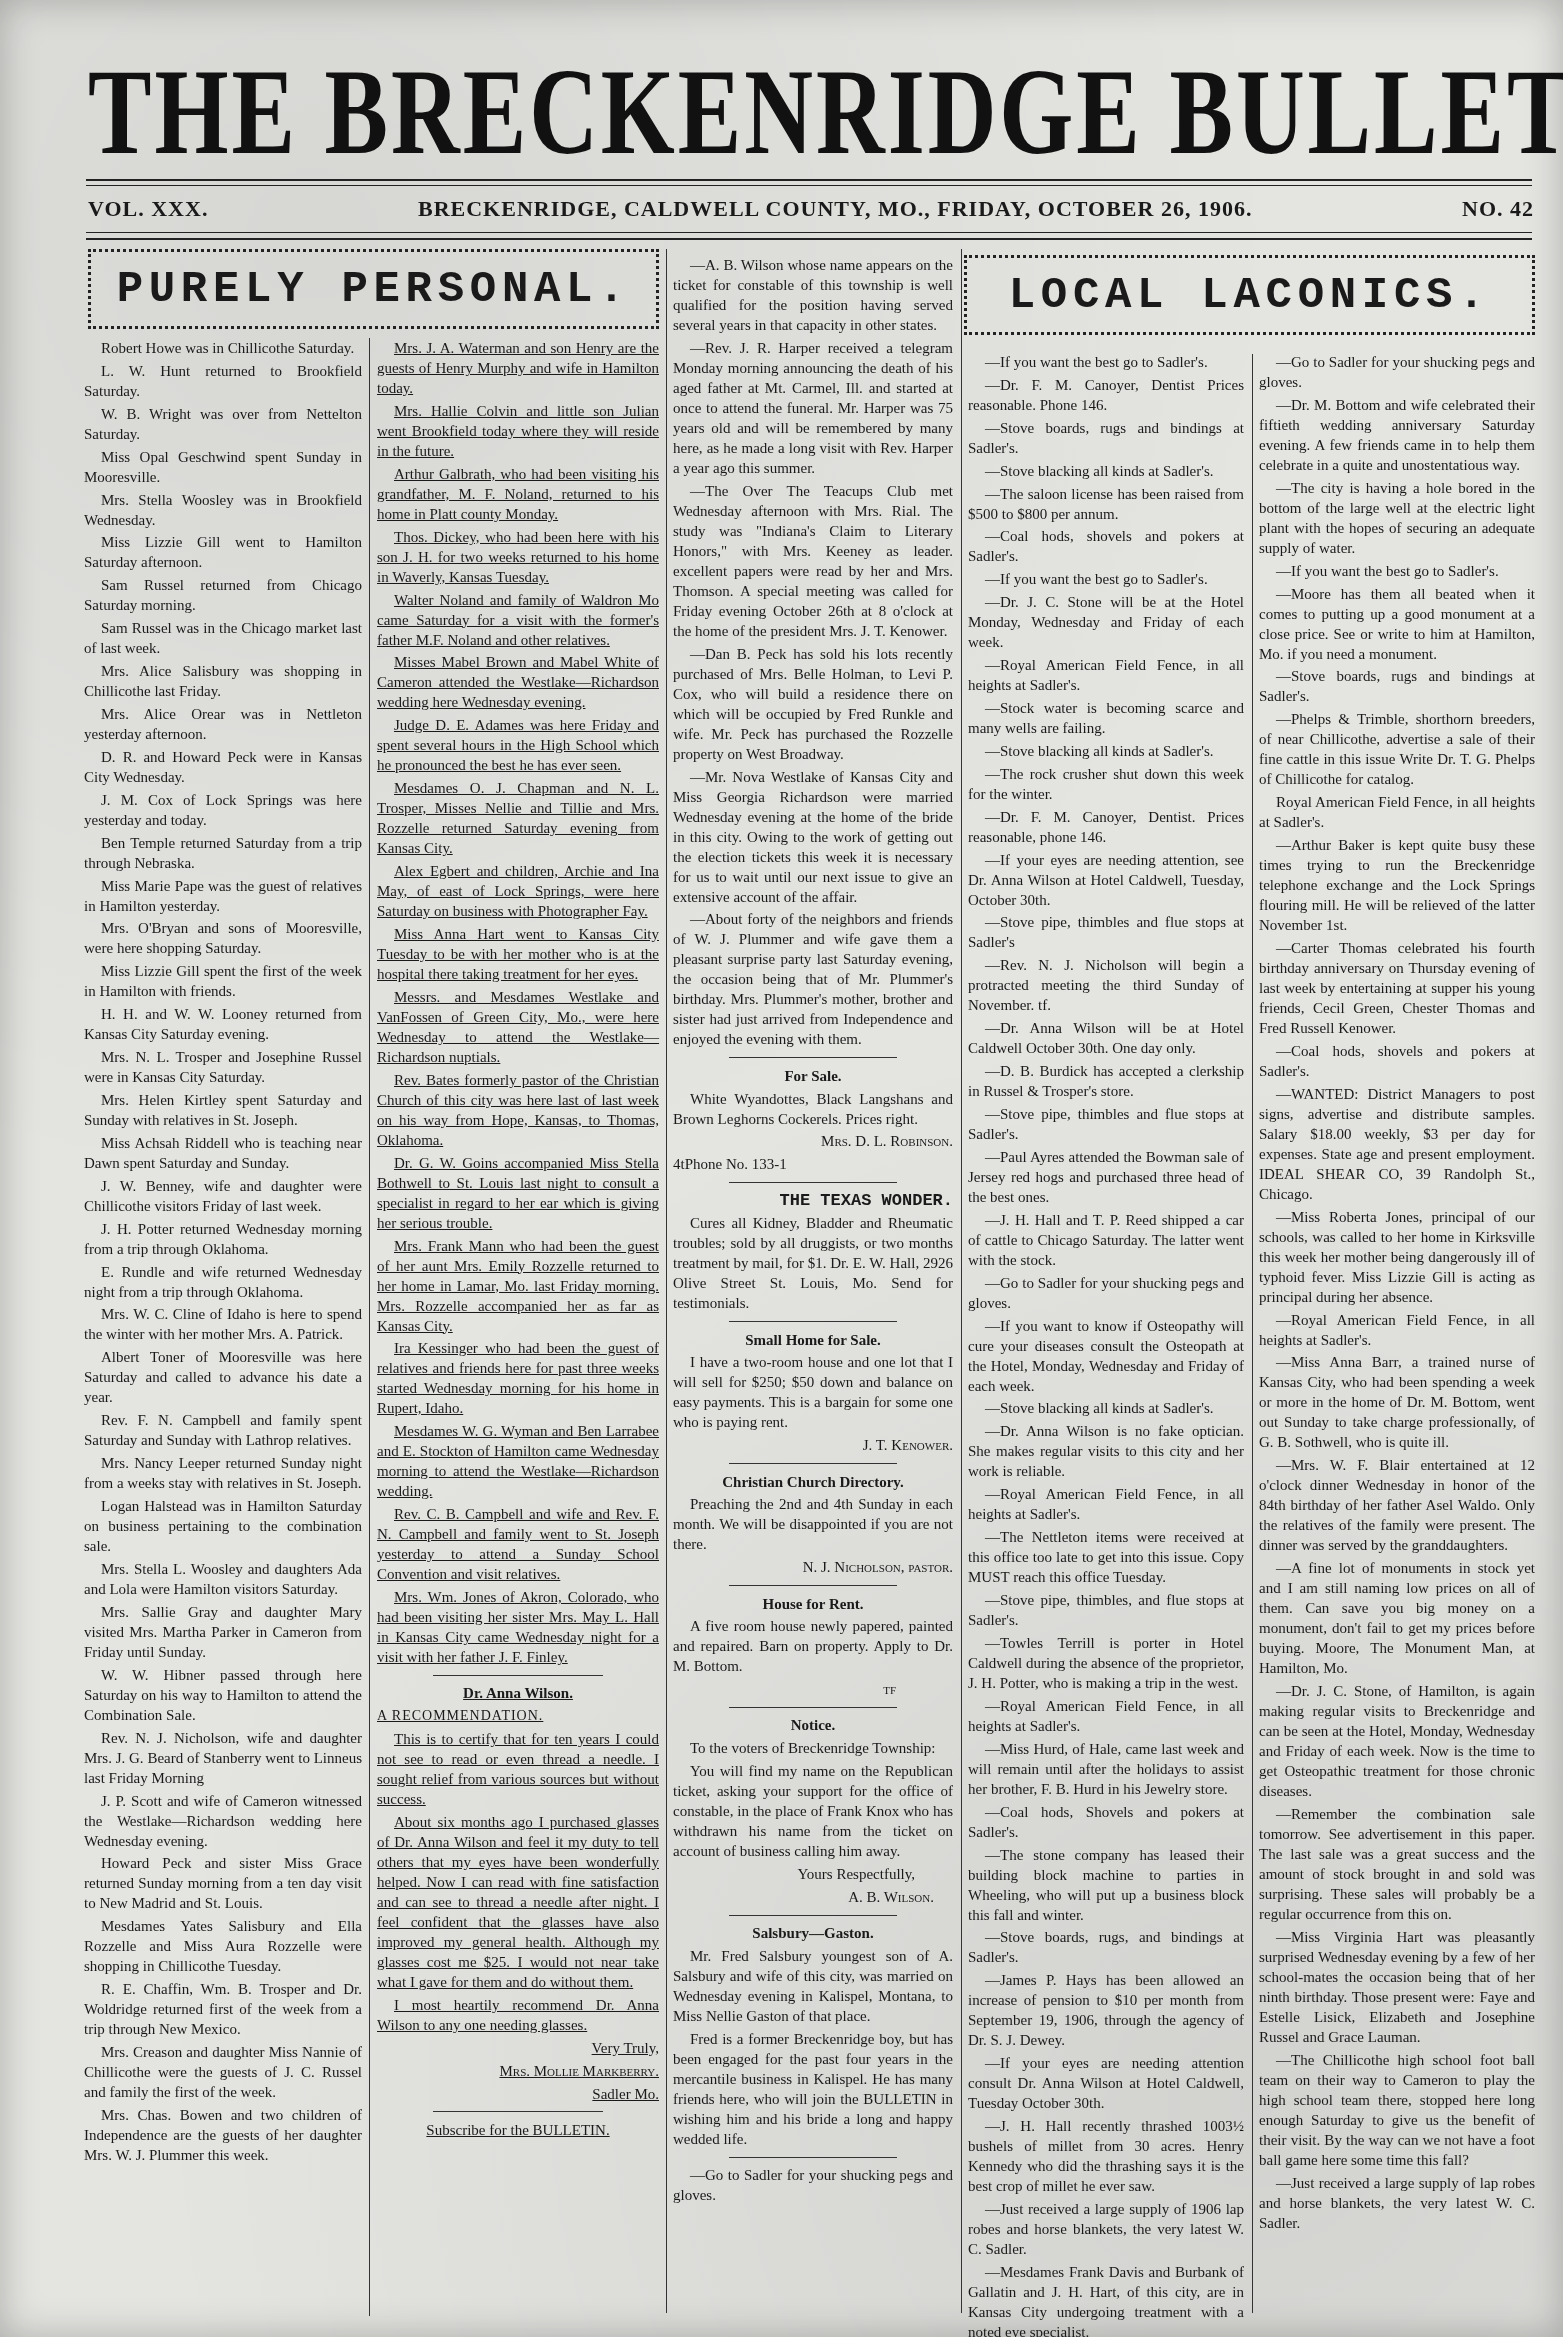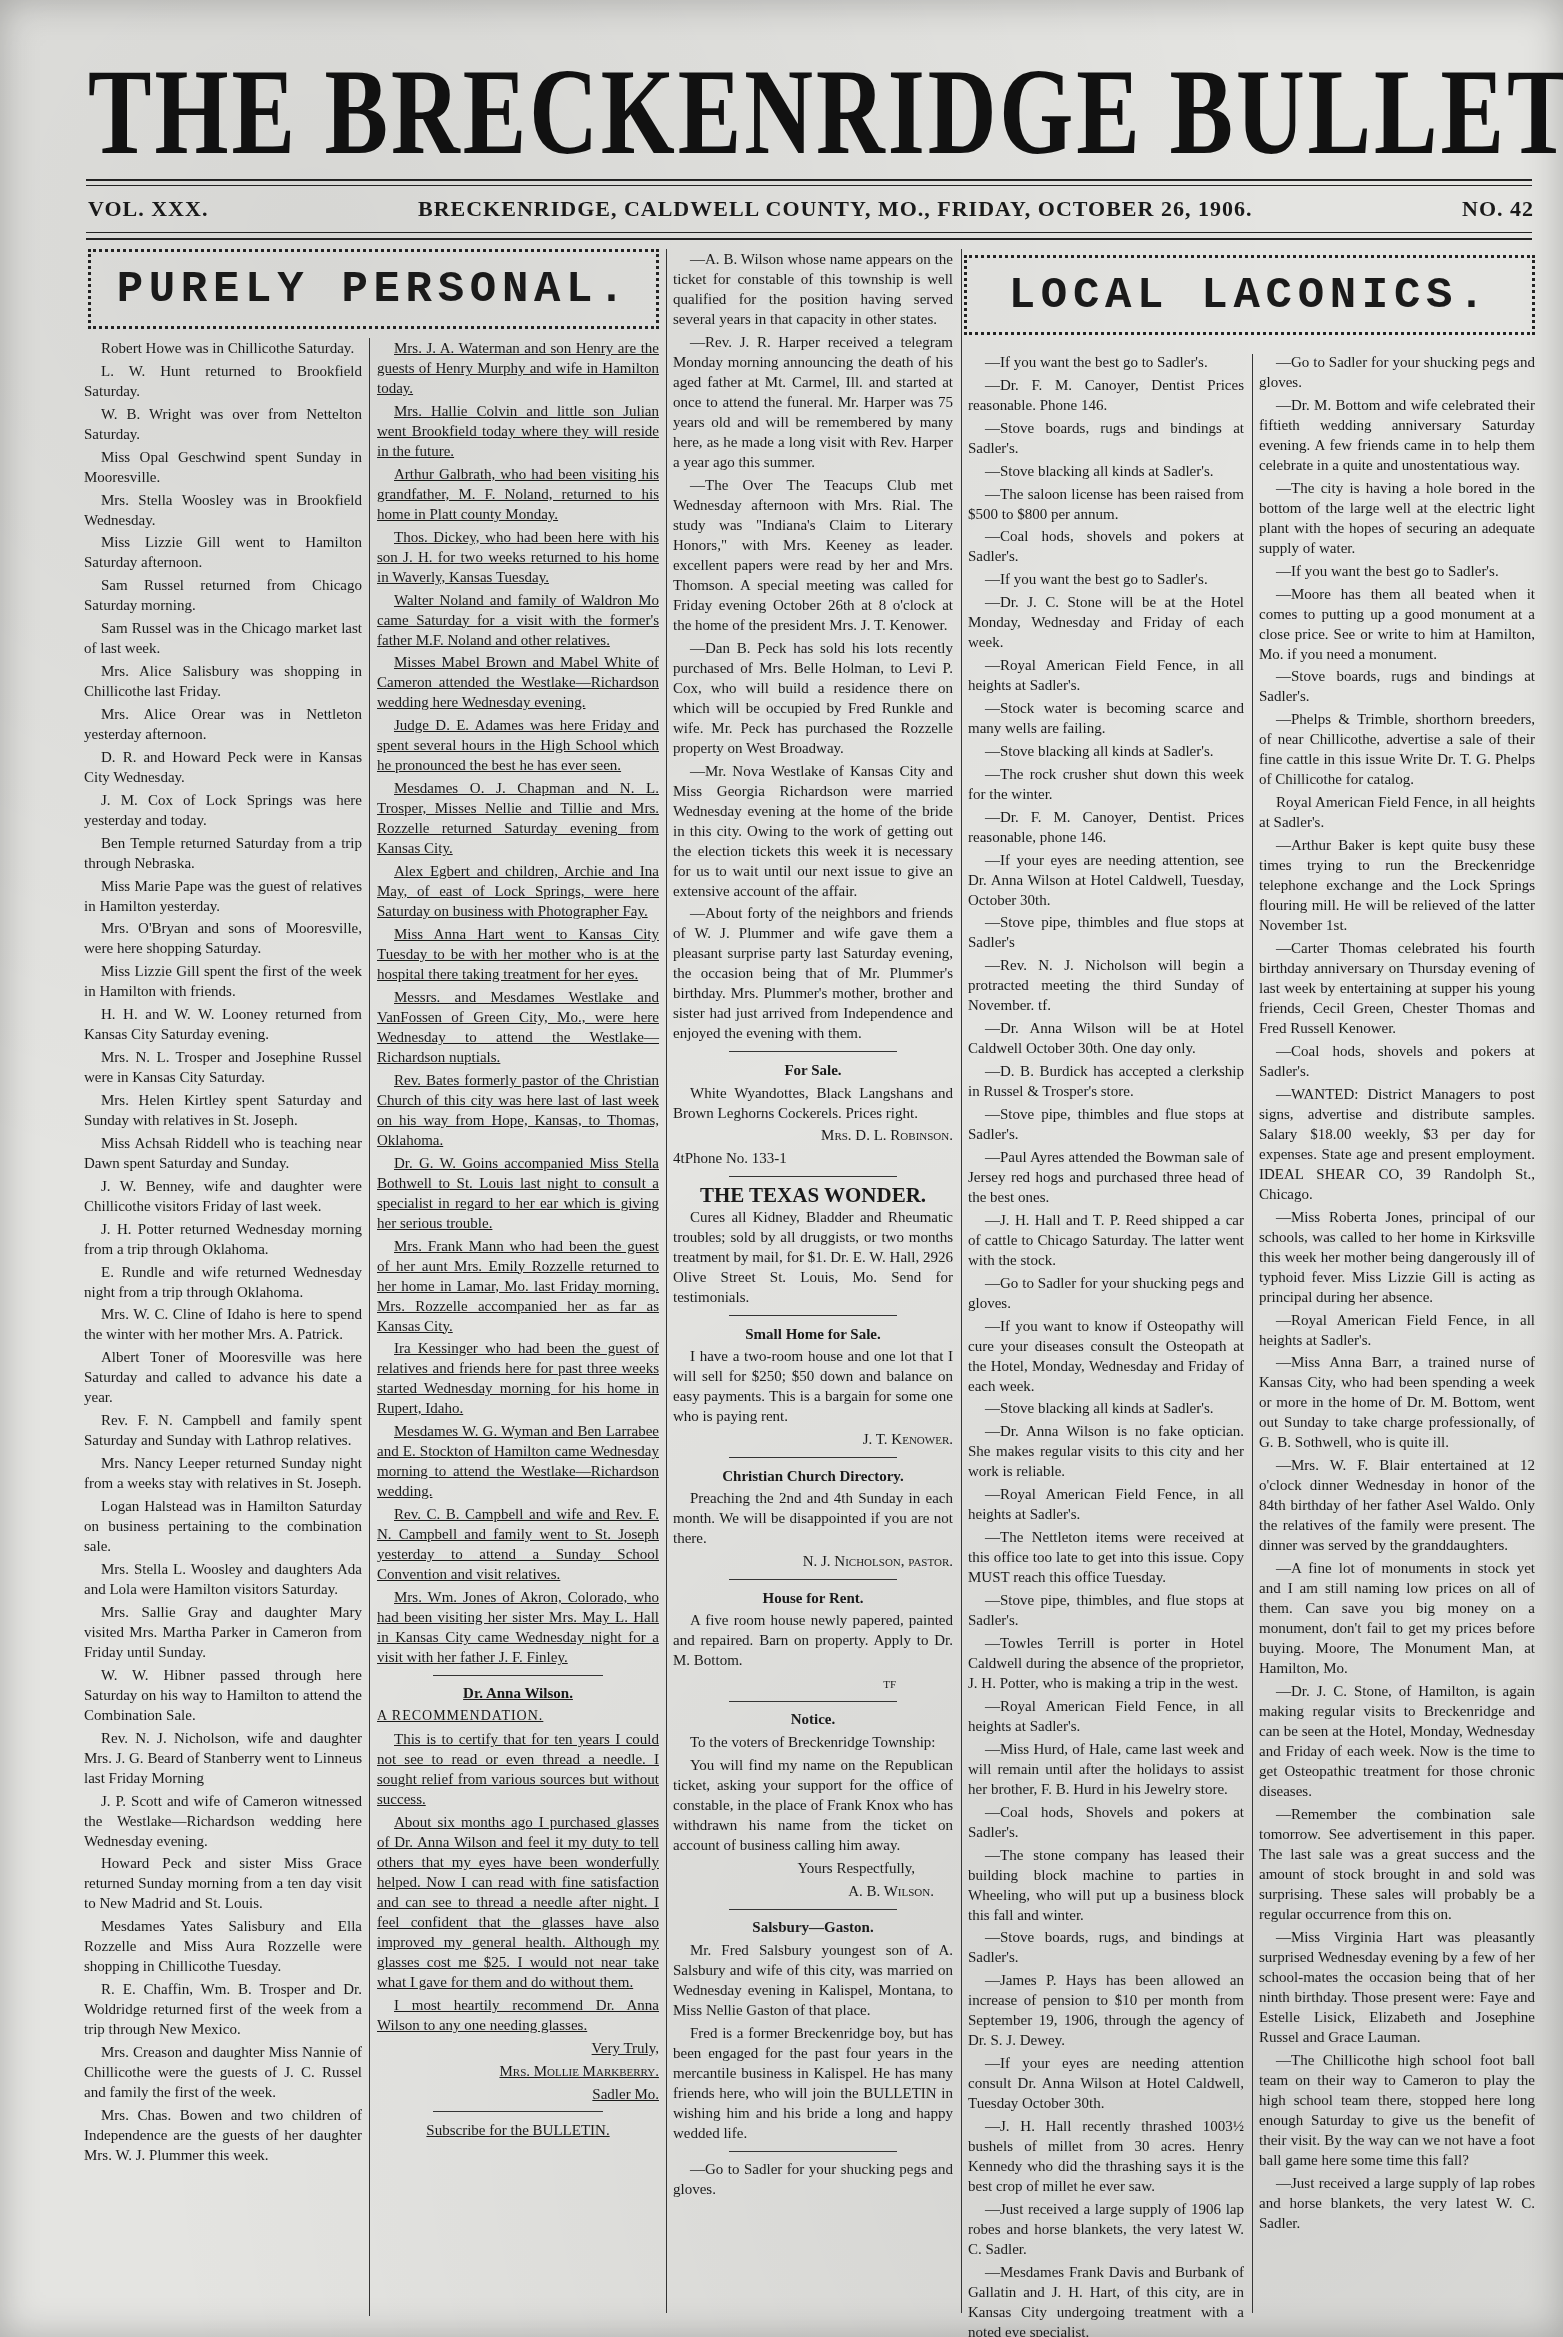--- a/index.html
+++ b/index.html
@@ -36,29 +36,29 @@
     border: 3.8px dotted #222; box-sizing: border-box;
     display: flex; align-items: center; justify-content: center;
     font-family: Liberation Mono, monospace; font-weight: bold;
     font-size: 44px; letter-spacing: 5.7px;
   }
   .col {
     position: absolute; top: 338px;
     font-size: 15px; line-height: 20px; text-align: justify;
   }
   .col p { margin: 0 0 2.9px 0; text-indent: 17px; }
-  .col.top { top: 249px; }
+  .col.top { top: 255px; }
   .vline { position: absolute; border-left: 1.9px solid #333; }
   .head {
     text-align: center; font-weight: bold; margin: 7.6px 0 3.8px 0; text-indent: 0 !important;
   }
   .sub { text-align: left; font-size: 14px; letter-spacing: 1px; margin: 0 0 2.9px 0; text-indent: 0 !important; }
   .sig { text-align: right; text-indent: 0 !important; font-variant: small-caps; }
   .sep { width: 60%; margin: 7.6px auto; border-top: 1.9px solid #333; }
-  .big-head { text-align: center; font-weight: bold; font-size: 21px; margin: 7.6px 0 3.8px; text-indent: 0 !important; }
+  .big-head { text-align: right; font-weight: bold; font-size: 17px; margin: 7.6px 0 3.8px; text-indent: 0 !important; font-family: Liberation Mono, monospace; }
 </style>
 </head>
 <body>
 
 <div class="page">
 
   <div class="masthead">THE BRECKENRIDGE BULLETIN</div>
 
   <div class="rule" style="top:179px"></div>
   <div class="rule thin" style="top:185px"></div>

